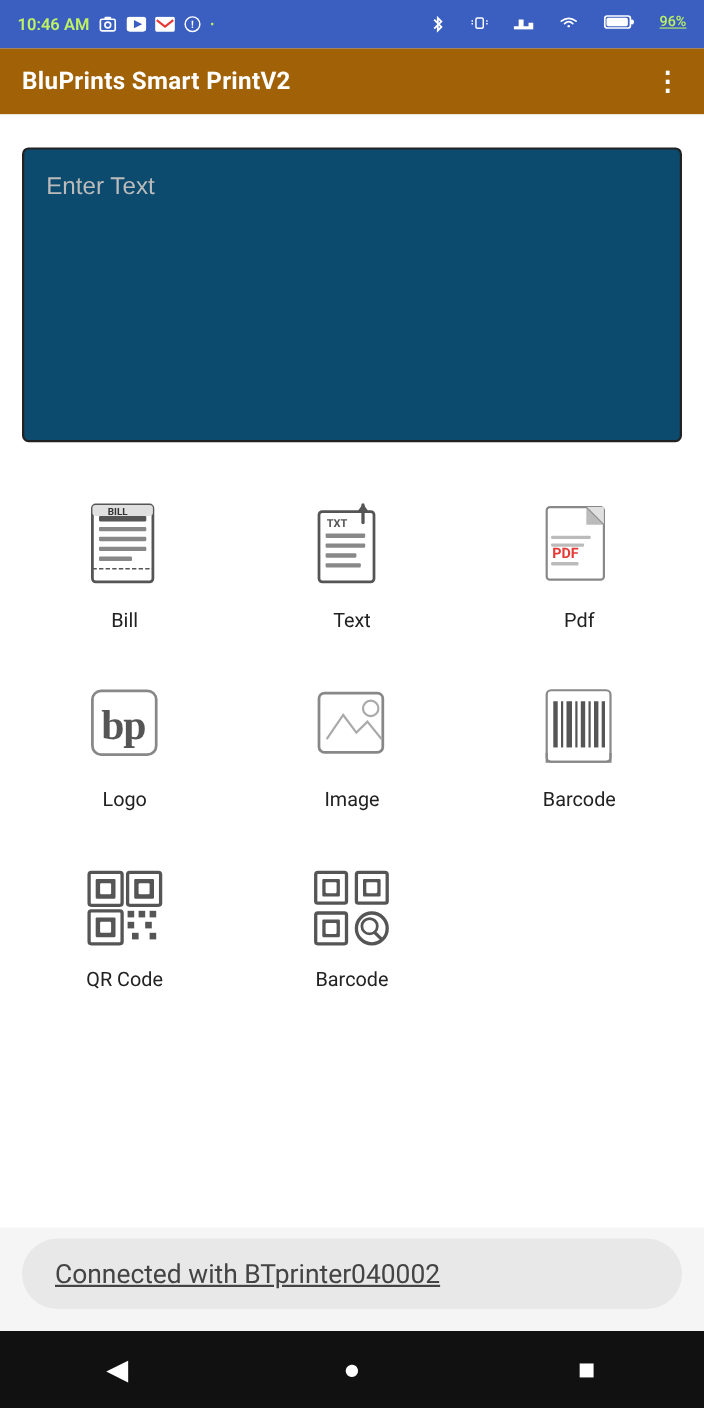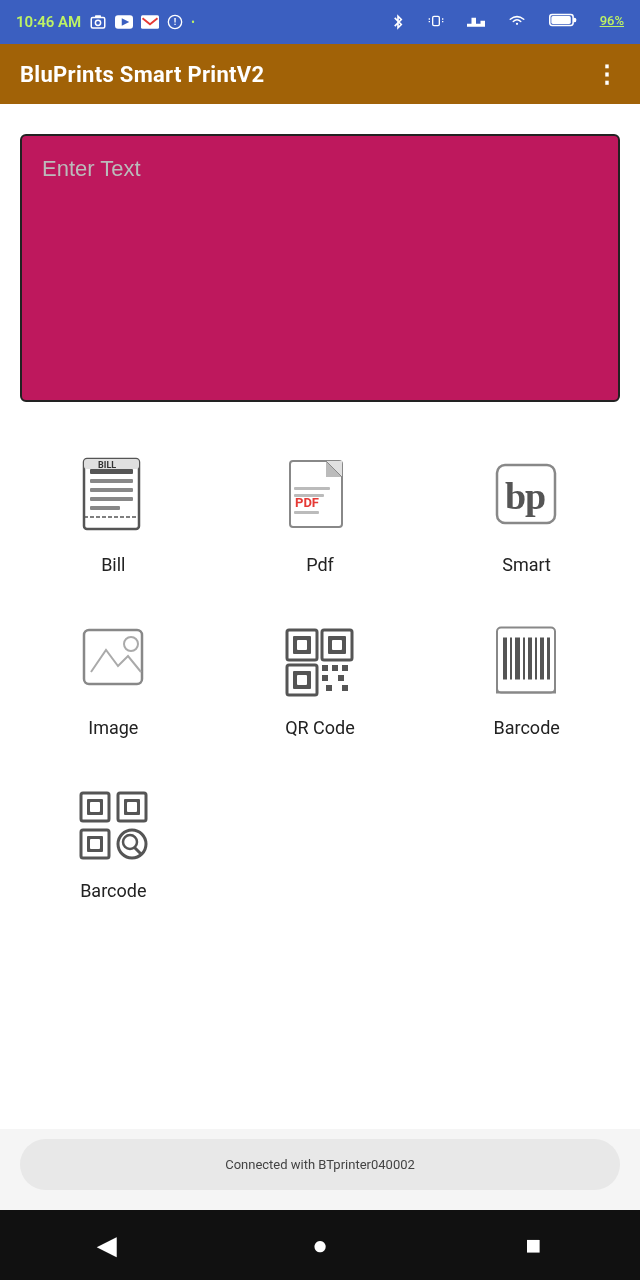--- a/index.html
+++ b/index.html
@@ -73,21 +73,21 @@
       padding: 30px 20px 20px;
     }
 
     
     .text-input-area {
       border: 2.5px solid #222;
       border-radius: 6px;
       padding: 20px;
       min-height: 260px;
       margin-bottom: 40px;
-      background: #be185d;
+      background: #0c4a6e;
     }
     .text-input-area textarea {
       width: 100%;
       min-height: 220px;
       border: none;
       outline: none;
       font-size: 22px;
       color: #bbb;
       resize: none;
       font-family: Arial, sans-serif;
@@ -128,24 +128,25 @@
     
     svg {
       display: block;
     }
 
     
     .connection-status {
       background: #e8e8e8;
       border-radius: 50px;
       padding: 18px 30px;
-      text-align: center;
-      font-size: 13px;
+      text-align: left;
+      font-size: 24px;
       color: #444;
       margin: 10px 20px 20px;
+      text-decoration: underline;
     }
 
     
     .nav-bar {
       background: #111;
       height: 70px;
       display: flex;
       align-items: center;
       justify-content: space-around;
     }
@@ -253,20 +254,36 @@
           <rect x="14" y="49" width="30" height="4" rx="1" fill="#888"></rect>
           <text x="12" y="10" font-size="10" fill="#444" font-weight="bold">BILL</text>
           <rect x="8" y="2" width="55" height="10" rx="3" fill="#e0e0e0"></rect>
           <text x="22" y="11" font-size="9" fill="#333" font-weight="bold">BILL</text>
           <line x1="8" y1="60" x2="63" y2="60" stroke="#555" stroke-width="1.5" stroke-dasharray="4 2"></line>
         </svg>
       </div>
       <span class="grid-item-label">Bill</span>
     </div>
 
+    <div class="grid-item">
+      <div class="grid-item-icon">
+        <svg width="75" height="85" viewBox="0 0 75 85">
+          <rect x="8" y="8" width="50" height="64" rx="3" fill="white" stroke="#555" stroke-width="2.5"></rect>
+          <text x="15" y="22" font-size="10" fill="#555" font-weight="bold">TXT</text>
+          <rect x="14" y="28" width="36" height="4" rx="1" fill="#888"></rect>
+          <rect x="14" y="37" width="36" height="4" rx="1" fill="#888"></rect>
+          <rect x="14" y="46" width="28" height="4" rx="1" fill="#888"></rect>
+          <rect x="14" y="55" width="32" height="4" rx="1" fill="#888"></rect>
+
+          <line x1="48" y1="2" x2="48" y2="18" stroke="#555" stroke-width="3" stroke-linecap="round"></line>
+          <polygon points="43,8 48,1 53,8" fill="#555"></polygon>
+        </svg>
+      </div>
+      <span class="grid-item-label">Text</span>
+    </div>
 
 
     <div class="grid-item">
       <div class="grid-item-icon">
         <svg width="75" height="85" viewBox="0 0 75 85">
           <rect x="8" y="4" width="52" height="66" rx="3" fill="white" stroke="#888" stroke-width="2"></rect>
 
           <polygon points="44,4 60,20 44,20" fill="#bbb"></polygon>
           <polygon points="44,4 60,4 60,20" fill="#e0e0e0"></polygon>
           <line x1="44" y1="4" x2="60" y2="20" stroke="#888" stroke-width="1"></line>
@@ -282,34 +299,54 @@
 
     <div class="grid-item">
       <div class="grid-item-icon">
         <svg width="75" height="85" viewBox="0 0 75 85">
           <rect x="8" y="8" width="58" height="58" rx="8" fill="white" stroke="#888" stroke-width="2.5"></rect>
 
           <text x="16" y="52" font-size="38" fill="#555" font-weight="bold" font-family="serif">b</text>
           <text x="36" y="52" font-size="38" fill="#555" font-weight="bold" font-family="serif">p</text>
         </svg>
       </div>
-      <span class="grid-item-label">Smart</span>
+      <span class="grid-item-label">Logo</span>
     </div>
 
     <div class="grid-item">
       <div class="grid-item-icon">
         <svg width="75" height="85" viewBox="0 0 75 85">
           <rect x="8" y="10" width="58" height="54" rx="5" fill="white" stroke="#888" stroke-width="2.5"></rect>
 
           <polyline points="15,52 30,30 42,46 52,36 65,52" fill="none" stroke="#aaa" stroke-width="2"></polyline>
 
           <circle cx="55" cy="24" r="7" fill="none" stroke="#aaa" stroke-width="2"></circle>
         </svg>
       </div>
       <span class="grid-item-label">Image</span>
+    </div>
+
+    <div class="grid-item">
+      <div class="grid-item-icon">
+        <svg width="75" height="85" viewBox="0 0 75 80">
+          <rect x="8" y="5" width="58" height="65" rx="4" fill="white" stroke="#888" stroke-width="2"></rect>
+
+          <rect x="14" y="15" width="4" height="42" fill="#555"></rect>
+          <rect x="21" y="15" width="2" height="42" fill="#555"></rect>
+          <rect x="26" y="15" width="5" height="42" fill="#555"></rect>
+          <rect x="34" y="15" width="2" height="42" fill="#555"></rect>
+          <rect x="39" y="15" width="4" height="42" fill="#555"></rect>
+          <rect x="46" y="15" width="2" height="42" fill="#555"></rect>
+          <rect x="51" y="15" width="4" height="42" fill="#555"></rect>
+          <rect x="58" y="15" width="3" height="42" fill="#555"></rect>
+
+          <polyline points="8,62 8,70 66,70 66,62" fill="none" stroke="#888" stroke-width="2"></polyline>
+        </svg>
+      </div>
+      <span class="grid-item-label">Barcode</span>
     </div>
 
     <div class="grid-item">
       <div class="grid-item-icon">
         <svg width="75" height="85" viewBox="0 0 75 75">
 
           <rect x="5" y="5" width="30" height="30" rx="2" fill="none" stroke="#555" stroke-width="3"></rect>
           <rect x="11" y="11" width="18" height="18" rx="1" fill="#555"></rect>
           <rect x="15" y="15" width="10" height="10" rx="1" fill="white"></rect>
           <rect x="40" y="5" width="30" height="30" rx="2" fill="none" stroke="#555" stroke-width="3"></rect>
@@ -326,40 +363,20 @@
           <rect x="56" y="50" width="6" height="6" fill="#555"></rect>
           <rect x="44" y="60" width="6" height="6" fill="#555"></rect>
           <rect x="60" y="60" width="6" height="6" fill="#555"></rect>
         </svg>
       </div>
       <span class="grid-item-label">QR Code</span>
     </div>
 
     <div class="grid-item">
       <div class="grid-item-icon">
-        <svg width="75" height="85" viewBox="0 0 75 80">
-          <rect x="8" y="5" width="58" height="65" rx="4" fill="white" stroke="#888" stroke-width="2"></rect>
-
-          <rect x="14" y="15" width="4" height="42" fill="#555"></rect>
-          <rect x="21" y="15" width="2" height="42" fill="#555"></rect>
-          <rect x="26" y="15" width="5" height="42" fill="#555"></rect>
-          <rect x="34" y="15" width="2" height="42" fill="#555"></rect>
-          <rect x="39" y="15" width="4" height="42" fill="#555"></rect>
-          <rect x="46" y="15" width="2" height="42" fill="#555"></rect>
-          <rect x="51" y="15" width="4" height="42" fill="#555"></rect>
-          <rect x="58" y="15" width="3" height="42" fill="#555"></rect>
-
-          <polyline points="8,62 8,70 66,70 66,62" fill="none" stroke="#888" stroke-width="2"></polyline>
-        </svg>
-      </div>
-      <span class="grid-item-label">Barcode</span>
-    </div>
-
-    <div class="grid-item">
-      <div class="grid-item-icon">
         <svg width="75" height="85" viewBox="0 0 75 75">
 
           <rect x="5" y="5" width="28" height="28" rx="2" fill="none" stroke="#555" stroke-width="3"></rect>
           <rect x="11" y="11" width="16" height="16" rx="1" fill="#555"></rect>
           <rect x="14" y="14" width="10" height="10" rx="1" fill="white"></rect>
           <rect x="42" y="5" width="28" height="28" rx="2" fill="none" stroke="#555" stroke-width="3"></rect>
           <rect x="48" y="11" width="16" height="16" rx="1" fill="#555"></rect>
           <rect x="51" y="14" width="10" height="10" rx="1" fill="white"></rect>
           <rect x="5" y="42" width="28" height="28" rx="2" fill="none" stroke="#555" stroke-width="3"></rect>
           <rect x="11" y="48" width="16" height="16" rx="1" fill="#555"></rect>

